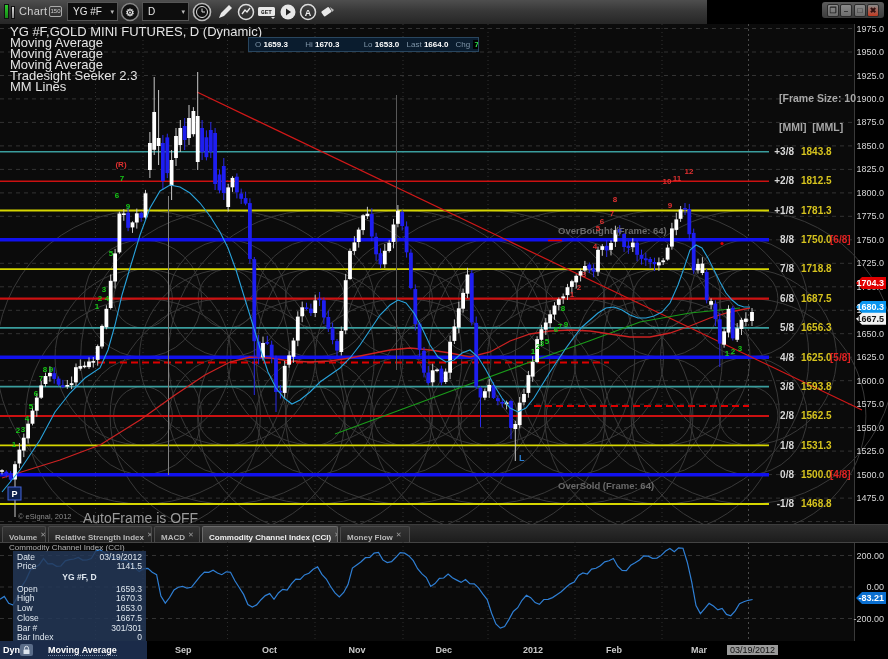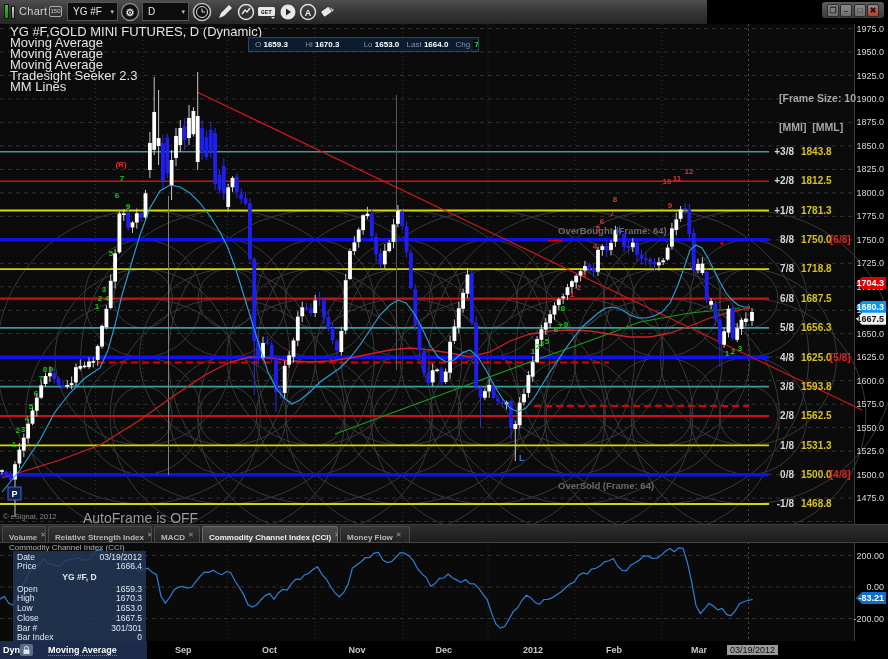--- a/index.html
+++ b/index.html
@@ -657,21 +657,21 @@
 <div class="leg" style="top:59.5px">Moving Average</div>
 <div class="leg" style="top:70.5px">Tradesight Seeker 2.3</div>
 <div class="leg" style="top:81.5px">MM Lines</div>
 <div class="abs" style="left:248px;top:37px;width:231px;height:15px;background:#0a1c2e;border:1px solid #29465f;font-size:8px;line-height:13px;color:#7f95a8;white-space:nowrap;overflow:hidden">
 <span style="margin-left:6px">O</span> <b style="color:#fff">1659.3</b>
 <span style="margin-left:15px">Hi</span> <b style="color:#fff">1670.3</b>
 <span style="margin-left:22px">Lo</span> <b style="color:#fff">1653.0</b>
 <span style="margin-left:5px">Last</span> <b style="color:#fff">1664.0</b>
 <span style="margin-left:5px">Chg</span> <b style="color:#2be04a;background:#000000;padding:0 2px">7.9</b>
 </div>
-<div class="abs" style="left:3px;top:512px;color:#8a8a8a;font-size:7.5px">© eSignal, 2012</div>
+<div class="abs" style="left:18px;top:512px;color:#8a8a8a;font-size:7.5px">© eSignal, 2012</div>
 <div class="abs" style="left:83px;top:510px;color:#9a9a9a;font-size:14px">AutoFrame is OFF</div>
 <div class="tabs">
 <div class="tab" style="left:2px;width:44px"><b>Volume</b><span class="x">✕</span></div>
 <div class="tab" style="left:48px;width:104px"><b>Relative Strength Index</b><span class="x">✕</span></div>
 <div class="tab" style="left:154px;width:46px"><b>MACD</b><span class="x">✕</span></div>
 <div class="tab atab" style="left:202px;width:136px"><b>Commodity Channel Index (CCI)</b><span class="x">✕</span></div>
 <div class="tab" style="left:340px;width:70px"><b>Money Flow</b><span class="x">✕</span></div>
 </div>
 <svg class="abs" style="left:0;top:542px" width="888" height="99" viewBox="0 542 888 99">
 <rect x="0" y="542" width="854" height="99" fill="#0a0a0a"></rect>
@@ -697,21 +697,21 @@
 <path d="M0.0,599.3 L4.3,596.4 L8.7,603.3 L13.0,605.0 L17.4,596.8 L21.8,586.2 L26.1,579.6 L30.5,569.9 L34.8,567.7 L39.2,564.8 L43.5,558.6 L47.9,563.8 L52.2,563.7 L56.6,566.3 L60.9,566.0 L65.3,560.9 L69.6,559.7 L74.0,559.0 L78.3,557.4 L82.6,560.1 L87.0,560.0 L91.3,558.5 L95.7,551.3 L100.0,549.7 L104.4,552.8 L108.7,555.6 L113.1,558.2 L117.4,558.5 L121.8,560.9 L126.1,560.2 L130.5,563.4 L134.8,567.9 L139.2,571.6 L143.5,568.7 L147.9,568.3 L152.2,572.3 L156.6,574.6 L160.9,596.0 L165.3,603.1 L169.6,597.5 L174.0,589.9 L178.3,587.2 L182.7,586.4 L187.0,588.2 L191.4,587.3 L195.7,581.9 L200.1,576.3 L204.4,572.1 L208.8,572.4 L213.1,570.2 L217.5,573.0 L221.8,574.7 L226.2,571.8 L230.5,572.2 L234.9,580.8 L239.2,587.5 L243.6,594.4 L247.9,604.5 L252.3,607.0 L256.6,604.9 L261.0,599.7 L265.3,595.6 L269.7,593.6 L274.0,599.3 L278.4,593.0 L282.7,589.4 L287.1,590.0 L291.4,583.9 L295.8,579.2 L300.2,579.3 L304.5,574.9 L308.9,573.2 L313.2,569.3 L317.6,566.9 L321.9,574.4 L326.3,579.0 L330.6,586.5 L335.0,592.9 L339.3,597.0 L343.7,592.5 L348.0,584.6 L352.4,568.1 L356.7,564.9 L361.1,561.7 L365.4,557.7 L369.8,557.5 L374.1,553.1 L378.5,552.4 L382.8,559.9 L387.2,562.6 L391.5,561.6 L395.9,557.3 L400.2,552.7 L404.6,553.2 L408.9,555.9 L413.3,560.6 L417.6,568.7 L422.0,573.9 L426.3,577.6 L430.7,586.4 L435.0,583.6 L439.4,578.4 L443.7,578.0 L448.1,574.1 L452.4,577.8 L456.8,580.1 L461.1,582.4 L465.5,579.6 L469.8,583.6 L474.2,583.8 L478.5,587.9 L482.9,594.2 L487.2,599.6 L491.6,613.3 L495.9,624.0 L500.3,628.1 L504.6,626.5 L509.0,619.4 L513.3,611.5 L517.7,607.7 L522.0,600.3 L526.4,595.3 L530.7,597.7 L535.1,602.6 L539.4,604.3 L543.8,599.5 L548.1,599.3 L552.5,597.6 L556.8,594.7 L561.2,591.8 L565.5,587.7 L569.9,584.1 L574.2,582.0 L578.6,575.4 L582.9,573.0 L587.3,574.0 L591.6,569.1 L596.0,568.3 L600.3,565.8 L604.7,561.8 L609.0,560.8 L613.4,558.5 L617.7,566.2 L622.1,570.4 L626.4,570.7 L630.8,565.2 L635.1,562.8 L639.5,560.0 L643.8,555.9 L648.2,556.1 L652.5,558.4 L656.9,558.1 L661.2,555.4 L665.6,551.1 L669.9,548.5 L674.3,551.8 L678.6,547.9 L683.0,548.2 L687.3,562.2 L691.7,581.8 L696.0,605.6 L700.4,613.6 L704.7,608.7 L709.1,603.4 L713.4,606.0 L717.8,609.9 L722.1,608.5 L726.5,614.4 L730.8,615.7 L735.2,610.8 L739.5,603.6 L743.9,601.7 L748.2,600.3 L752.6,599.5" fill="none" stroke="#2f7fd4" stroke-width="1.2" opacity="1"></path>
 <text x="884" y="558.5" text-anchor="end" class="ax">200.00</text>
 <text x="884" y="590" text-anchor="end" class="ax">0.00</text>
 <text x="884" y="621.5" text-anchor="end" class="ax">-200.00</text>
 <path d="M856,598 l6,-6 h24 v12 h-24 z" fill="#0a6fd0"></path>
     <text x="884" y="601" text-anchor="end" style="font:bold 9px 'Liberation Sans';fill:#fff">-83.21</text>
 </svg>
 <div class="abs" style="left:9px;top:543px;color:#b0b0b0;font-size:8px">Commodity Channel Index (CCI)</div>
 <div class="dw">
 <div class="r" style="top:1px">Date<span class="v">03/19/2012</span></div>
-<div class="r" style="top:10.7px">Price<span class="v">1666.4</span></div>
+<div class="r" style="top:10.7px">Price<span class="v">1141.5</span></div>
 <div class="r" style="top:21px;text-align:center;font-weight:bold">YG #F, D</div>
 <div class="r" style="top:33px">Open<span class="v">1659.3</span></div>
 <div class="r" style="top:42.7px">High<span class="v">1670.3</span></div>
 <div class="r" style="top:52.5px">Low<span class="v">1653.0</span></div>
 <div class="r" style="top:62.3px">Close<span class="v">1667.5</span></div>
 <div class="r" style="top:72px">Bar #<span class="v">301/301</span></div>
 <div class="r" style="top:81.6px">Bar Index<span class="v">0</span></div>
 </div>
 <div class="bb">
 <div class="abs" style="left:0;top:0;width:147px;height:18px;background:#1b2b49"></div>

